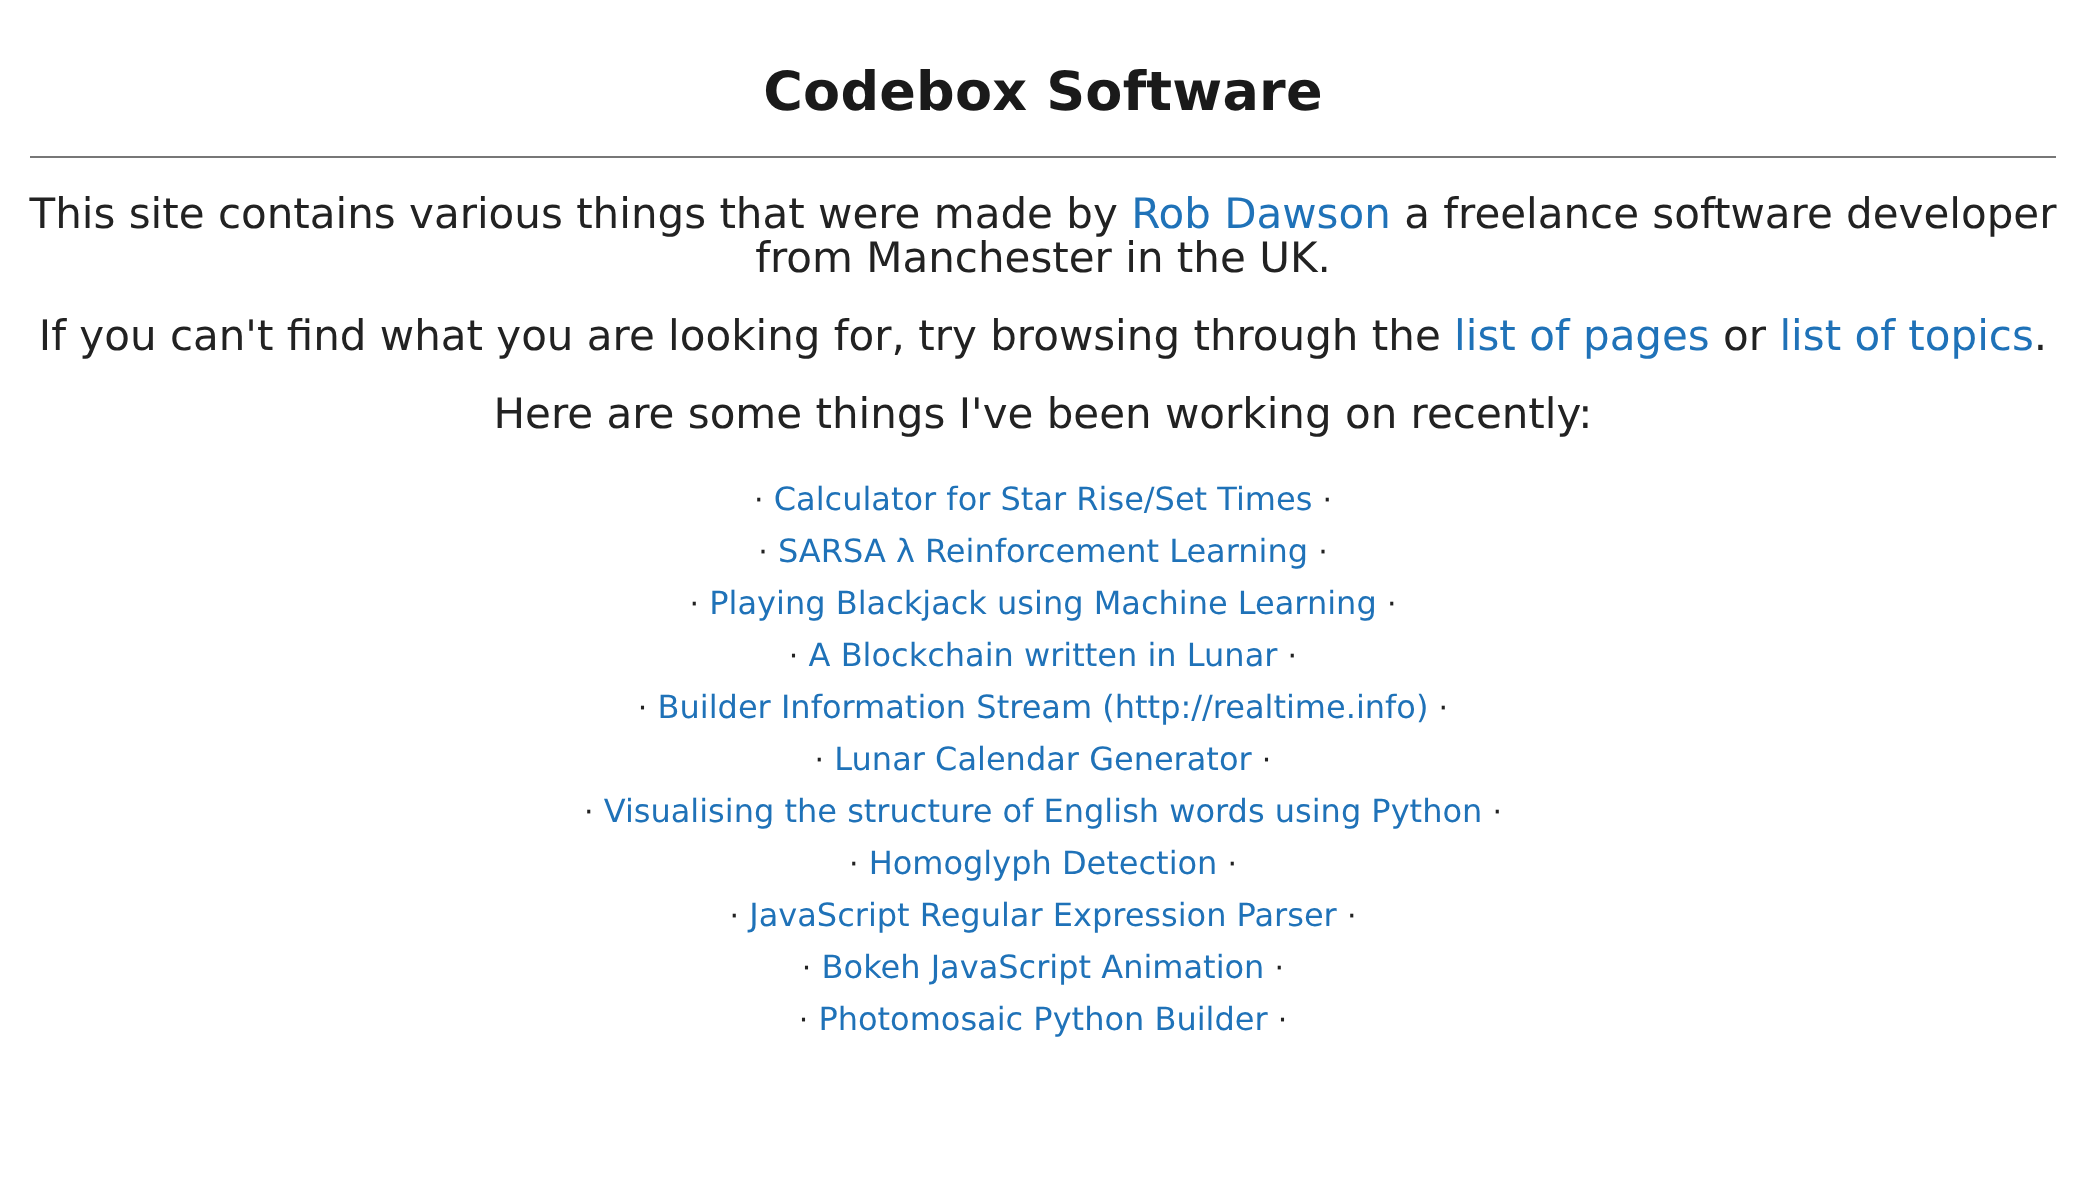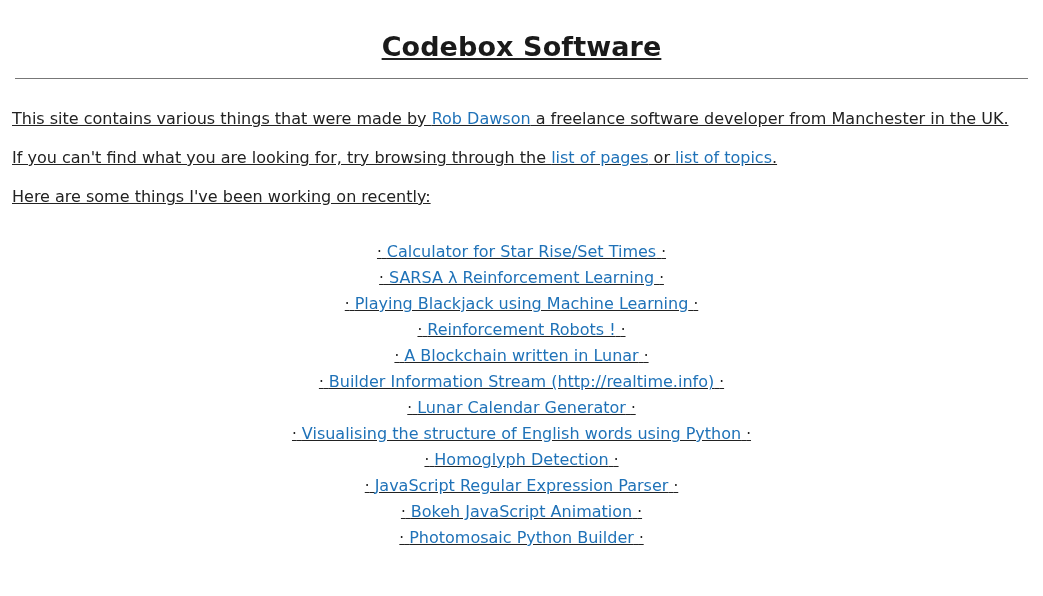--- a/index.html
+++ b/index.html
@@ -12,21 +12,20 @@
     background: #ffffff;
     font-family: "DejaVu Sans", "Liberation Sans", sans-serif;
     color: #222222;
     overflow: hidden;
   }
   .page {
     width: 1043px;
     height: 596px;
     box-sizing: border-box;
     padding: 0;
-    text-decoration: underline;
   }
   .site-title {
     text-align: center;
     font-size: 27px;
     font-weight: bold;
     color: #1a1a1a;
     margin: 0;
     padding-top: 30px;
     letter-spacing: 0.1px;
     line-height: 34px;
@@ -34,23 +33,24 @@
   .title-rule {
     border: 0;
     border-top: 1px solid #777777;
     margin: 14px 15px 0 15px;
     height: 0;
   }
   .intro {
     padding-top: 17px;
   }
   .para {
-    font-size: 16px;
+    text-align: center;
+    font-size: 21px;
     line-height: 22px;
-    margin: 12px;
+    margin: 0;
     padding: 0;
     color: #222222;
   }
   .para + .para {
     margin-top: 17px;
   }
   .link {
     color: #1f72b8;
     text-decoration: none;
     cursor: pointer;
@@ -94,21 +94,20 @@
     <p class="para"><span>If you can't find what you are looking for, try browsing through the </span><a class="link">list of pages</a><span> or </span><a class="link">list of topics</a><span>.</span></p>
 
     <p class="para">Here are some things I've been working on recently:</p>
 
   </div>
 
   <ul class="recent-list" id="recent-list">
       <li class="recent-item"><span class="sep">·</span> <a class="link">Calculator for Star Rise/Set Times</a> <span class="sep">·</span></li>
       <li class="recent-item"><span class="sep">·</span> <a class="link">SARSA λ Reinforcement Learning</a> <span class="sep">·</span></li>
       <li class="recent-item"><span class="sep">·</span> <a class="link">Playing Blackjack using Machine Learning</a> <span class="sep">·</span></li>
-      <li class="recent-item"><span class="sep">·</span> <a class="link">Reinforcement Robots !</a> <span class="sep">·</span></li>
       <li class="recent-item"><span class="sep">·</span> <a class="link">A Blockchain written in Lunar</a> <span class="sep">·</span></li>
       <li class="recent-item"><span class="sep">·</span> <a class="link">Builder Information Stream (http://realtime.info)</a> <span class="sep">·</span></li>
       <li class="recent-item"><span class="sep">·</span> <a class="link">Lunar Calendar Generator</a> <span class="sep">·</span></li>
       <li class="recent-item"><span class="sep">·</span> <a class="link">Visualising the structure of English words using Python</a> <span class="sep">·</span></li>
       <li class="recent-item"><span class="sep">·</span> <a class="link">Homoglyph Detection</a> <span class="sep">·</span></li>
       <li class="recent-item"><span class="sep">·</span> <a class="link">JavaScript Regular Expression Parser</a> <span class="sep">·</span></li>
       <li class="recent-item"><span class="sep">·</span> <a class="link">Bokeh JavaScript Animation</a> <span class="sep">·</span></li>
       <li class="recent-item"><span class="sep">·</span> <a class="link">Photomosaic Python Builder</a> <span class="sep">·</span></li>
     </ul>
 

